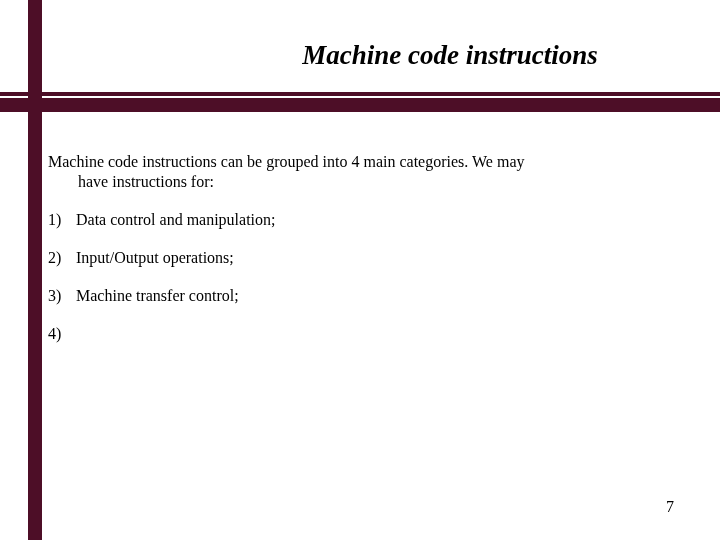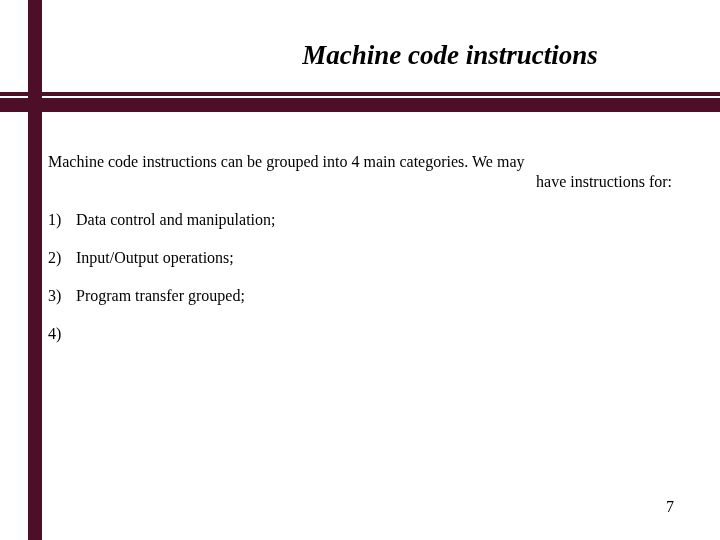--- a/index.html
+++ b/index.html
@@ -61,21 +61,20 @@
     font-size: 16px;
     line-height: 1.25;
   }
   .intro {
     margin: 0 0 18px 0;
     padding-left: 0;
   }
   .intro .line2 {
     display: block;
     padding-left: 30px;
-    text-align: right;
   }
   ol.items {
     list-style: none;
     margin: 0;
     padding: 0;
   }
   ol.items li {
     margin: 0 0 18px 0;
     display: flex;
   }
@@ -110,21 +109,21 @@
       <li>
         <span class="num">1)</span>
         <span>Data control and manipulation;</span>
       </li>
       <li>
         <span class="num">2)</span>
         <span>Input/Output operations;</span>
       </li>
       <li>
         <span class="num">3)</span>
-        <span>Program transfer grouped;</span>
+        <span>Machine transfer control;</span>
       </li>
       <li>
         <span class="num">4)</span>
       </li>
     </ol>
   </div>
 
   <div class="pagenum">7</div>
 
 </div>

